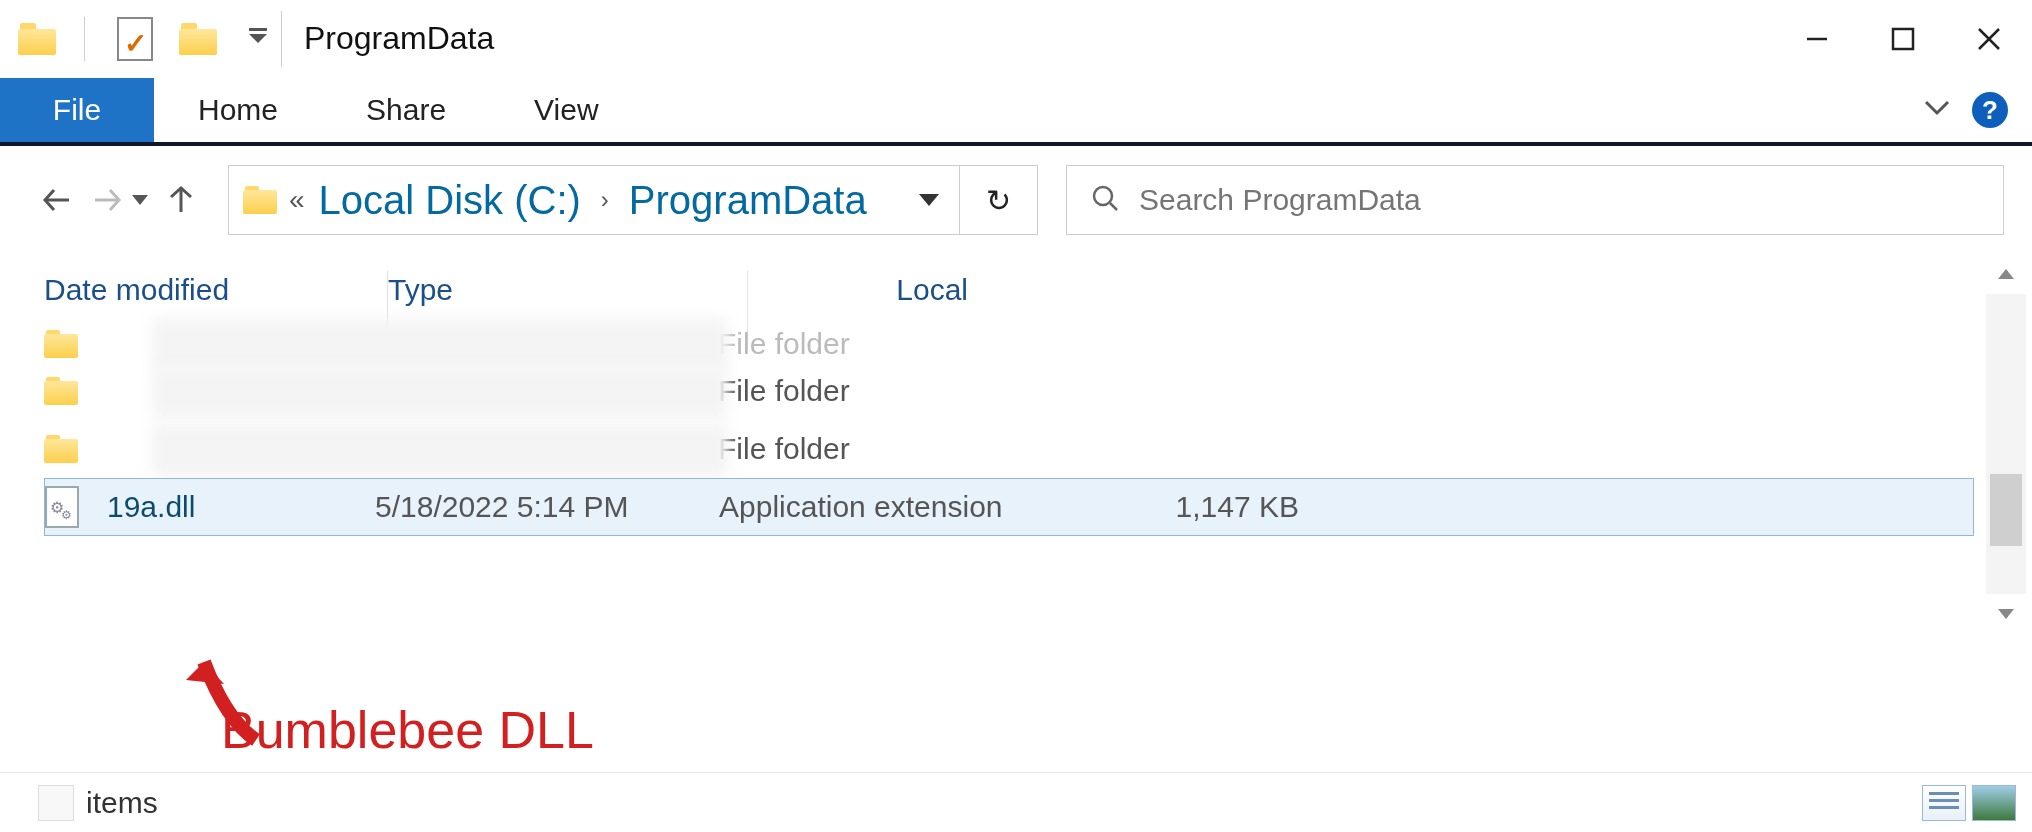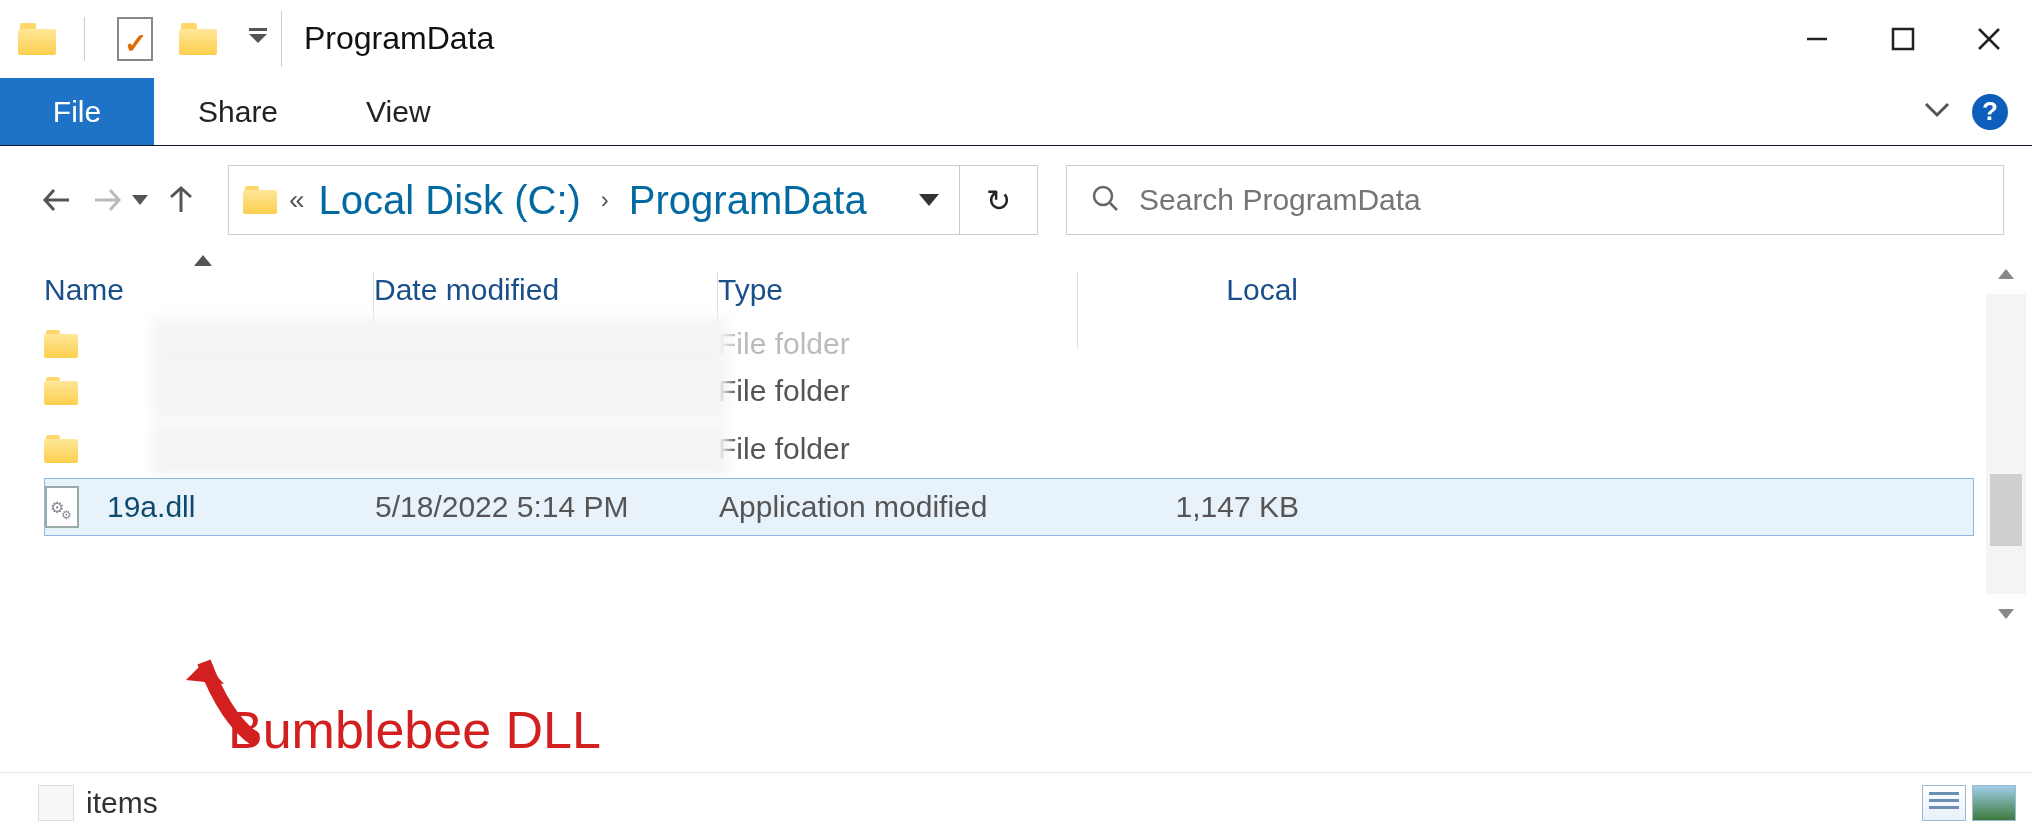--- a/index.html
+++ b/index.html
@@ -17,21 +17,21 @@
   .props-icon .chk { position:absolute; top:8px; left:5px; font-size:28px; color:#e06a00; font-weight:bold;}
   .qat-drop { width:0; height:0; border-left:9px solid transparent; border-right:9px solid transparent; border-top:9px solid #555; position:relative; margin-left:6px;}
   .qat-drop::before { content:""; position:absolute; left:-9px; top:-15px; width:18px; height:3px; background:#555;}
   .title-sep { width:1px; height:56px; background:#ccc; margin:0 22px 0 14px;}
   .win-title { font-size: 32px; color:#111; }
   .wincontrols { margin-left:auto; display:flex; align-items:center; height:100%; }
   .wcbtn { width:86px; height:78px; display:flex; align-items:center; justify-content:center; font-size:26px; color:#222;}
   .wcbtn svg { stroke:#222; }
 
   
-  .ribbon { height: 68px; display:flex; align-items:stretch; border-bottom:1px solid #0f172a; }
+  .ribbon { height: 68px; display:flex; align-items:stretch; border-bottom:4px solid #0f172a; }
   .file-tab { width:154px; background:#1e73c7; color:#fff; font-size:30px; display:flex; align-items:center; justify-content:center;}
   .rtab { padding:0 44px; font-size:30px; color:#222; display:flex; align-items:center;}
   .ribbon-right { margin-left:auto; display:flex; align-items:center; padding-right:24px; gap:20px;}
   .help-icon { width:36px; height:36px; border-radius:50%; background:#0e5fbc; color:#fff; font-size:26px; display:flex; align-items:center; justify-content:center; font-weight:bold;}
   .collapse-chev svg{ stroke:#555;}
 
   
   .navbar { height:108px; display:flex; align-items:center; padding:0 28px 0 32px; gap:0;}
   .navbtn { width:50px; height:50px; display:flex; align-items:center; justify-content:center;}
   .navbtn svg { stroke:#555; fill:none; stroke-width:3;}
@@ -79,21 +79,21 @@
   .smallfolder .b { position:absolute; top:4px; left:0; width:34px; height:24px; background:linear-gradient(#ffe79a,#fccf4d); border-radius:2px;}
 
   
   .vscroll { position:absolute; right:6px; top:254px; width:40px; height:380px; }
   .vscroll .up, .vscroll .down { height:40px; display:flex; align-items:center; justify-content:center;}
   .vscroll .up svg, .vscroll .down svg { fill:#888;}
   .vscroll .track { height:300px; background:#f4f4f4; position:relative;}
   .vscroll .thumb { position:absolute; left:4px; right:4px; top:180px; height:72px; background:#cfcfcf;}
 
   
-  .annotation { position:absolute; left:228px; top:700px; display:flex; align-items:center; gap:12px;}
+  .annotation { position:absolute; left:221px; top:700px; display:flex; align-items:center; gap:12px;}
   .anno-text { font-size:52px; color:#d21f1f; font-weight:400;}
   .anno-arrow { position:absolute; left:186px; top:640px; }
 
   
   .statusbar { position:absolute; left:0; bottom:0; right:0; height:60px; border-top:1px solid #e6e6e6; display:flex; align-items:center; padding:0 16px 0 38px;}
   .status-icon { width:36px; height:36px; background:#f8f8f8; border:1px solid #ddd; margin-right:12px;}
   .status-text { font-size:30px; color:#333;}
   .viewbtns { margin-left:auto; display:flex; gap:6px;}
   .vb { width:44px; height:36px; border:1px solid #9bb8d6;}
   .vb.details { background:linear-gradient(#fff,#e8f0f8); position:relative;}
@@ -136,20 +136,21 @@
         <svg width="28" height="28">
           <line x1="4" y1="4" x2="24" y2="24" stroke-width="2.5"></line>
           <line x1="24" y1="4" x2="4" y2="24" stroke-width="2.5"></line>
         </svg>
       </div>
   </div>
 </div>
 
 <div class="ribbon">
   <div class="file-tab">File</div>
+  <div class="rtab">Home</div>
   <div class="rtab">Share</div>
   <div class="rtab">View</div>
   <div class="ribbon-right">
     <div class="collapse-chev"><svg width="30" height="20">
           <polyline points="4,4 15,15 26,4" fill="none" stroke-width="3"></polyline>
         </svg></div>
     <div class="help-icon">?</div>
   </div>
 </div>
 
@@ -190,21 +191,20 @@
   <div class="searchbar">
     <span class="search-icon"><svg width="28" height="28">
           <circle cx="12" cy="12" r="9"></circle>
           <line x1="19" y1="19" x2="26" y2="26"></line>
         </svg></span>
     <input type="text" placeholder="Search ProgramData" style="">
   </div>
 </div>
 
 <div class="colheaders">
-  <div class="ch name"><span>Name</span><div class="sort-chev"></div></div>
   <div class="ch date">Date modified</div>
   <div class="ch type">Type</div>
   <div class="ch size">Local</div>
 </div>
 
 <div class="filelist">
   <div class="row blurred partial" style="height:36px;">
     <div class="iconcell">
         <div class="smallfolder">
           <div class="t"></div>
@@ -242,21 +242,21 @@
     <div class="datecell"></div>
     <div class="typecell">File folder</div>
     <div class="sizecell"></div>
   </div>
   <div class="row selected">
     <div class="iconcell">
         <div class="file-icon"></div>
       </div>
     <div class="namecell" style="color:#0c4a6e;">19a.dll</div>
     <div class="datecell">5/18/2022 5:14 PM</div>
-    <div class="typecell">Application modified</div>
+    <div class="typecell">Application extension</div>
     <div class="sizecell">1,147 KB</div>
   </div>
 </div>
 
 <div class="vscroll">
   <div class="up">
       <svg width="20" height="14">
         <polygon points="10,2 18,12 2,12"></polygon>
       </svg>
     </div>

